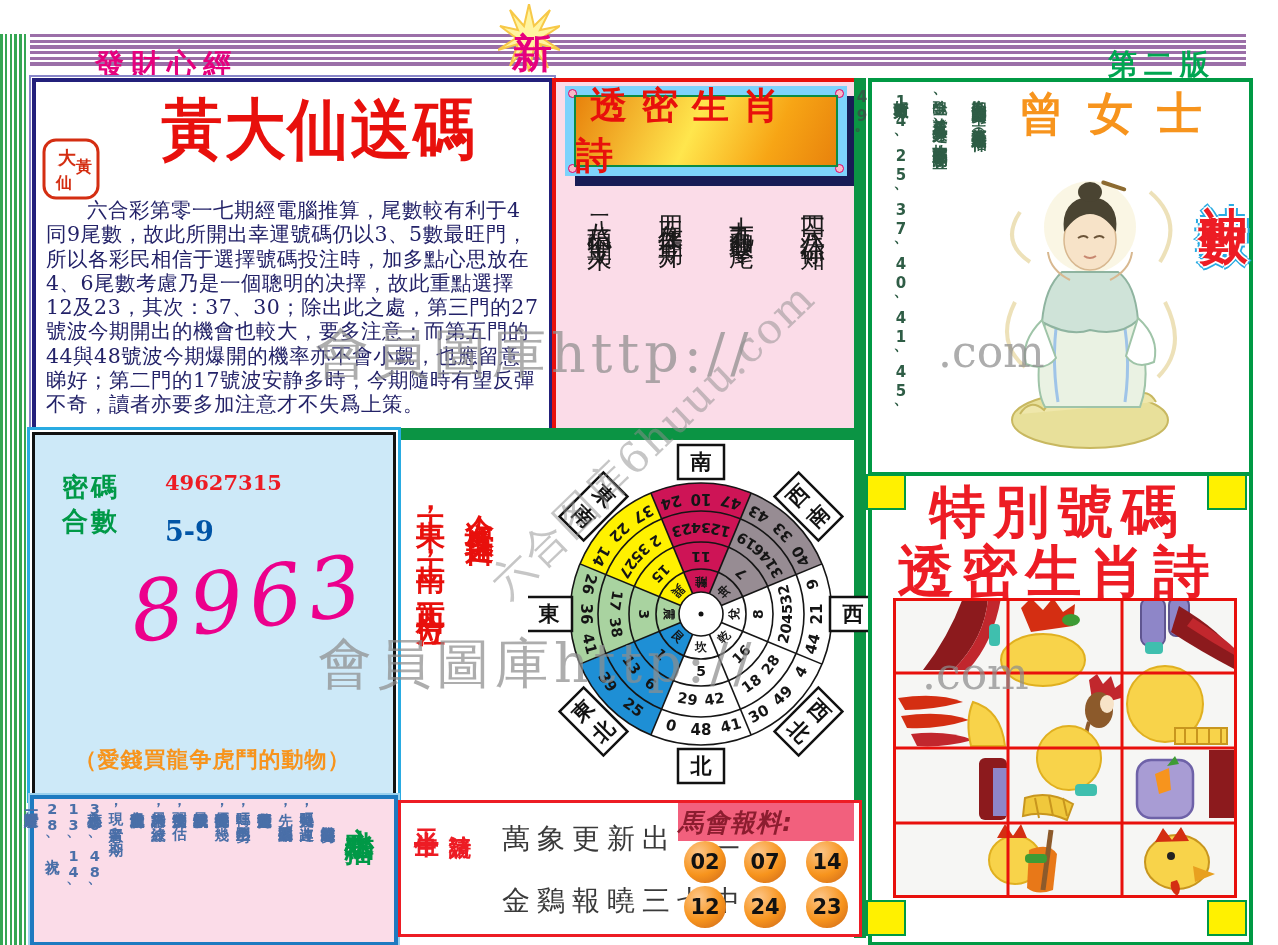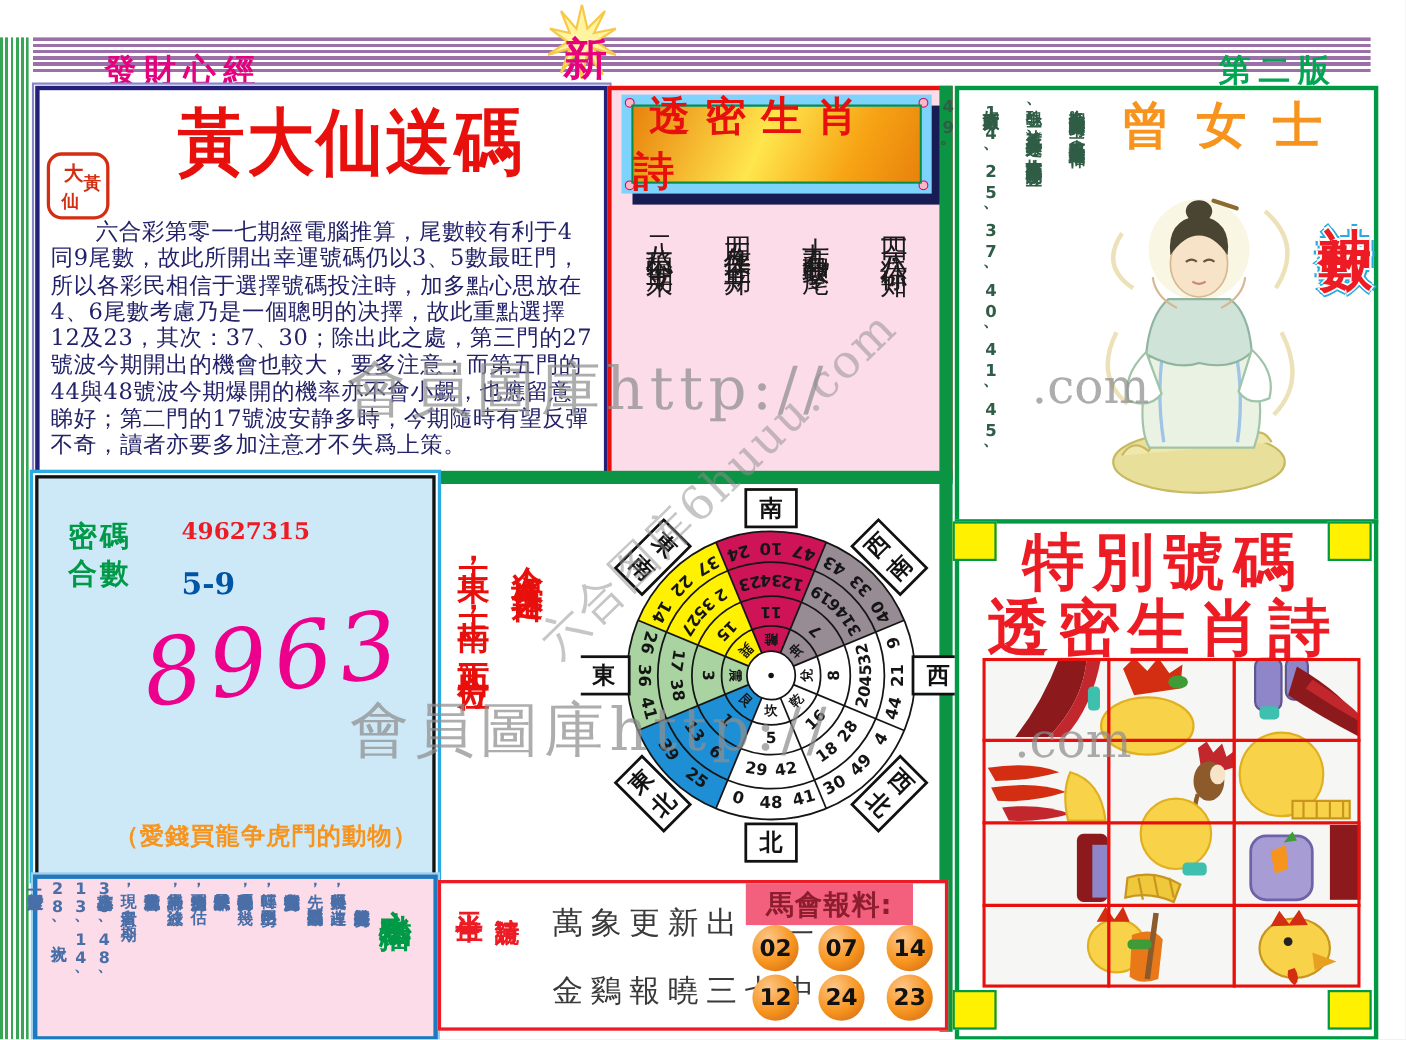--- a/index.html
+++ b/index.html
@@ -35,38 +35,38 @@
   
   .green-bar{background:#0b9444;}
   
   #code-panel{left:32px;top:432px;width:358px;height:360px;background:#cde9f8;
     border:3px solid #111;box-shadow:0 0 0 2px #fff,0 0 0 5px #29abe2;}
   .code-label{font-size:26px;font-weight:900;color:#009947;letter-spacing:3px;}
   #code-pass-value{font-size:21px;font-weight:700;color:#ed1c24;font-family:"DejaVu Serif","Liberation Serif",serif;}
   #code-sum-value{font-size:27px;font-weight:700;color:#0054a6;font-family:"DejaVu Serif","Liberation Serif",serif;}
   #handwritten{left:130px;top:550px;font-size:84px;color:#ec008c;transform:rotate(-7deg);
     font-style:italic;font-weight:400;letter-spacing:6px;font-family:"DejaVu Serif","Liberation Serif",serif;}
-  #code-caption{left:45px;top:745px;width:335px;text-align:right;color:#f7941d;font-size:22px;font-weight:700;letter-spacing:1px;}
+  #code-caption{left:45px;top:745px;width:335px;text-align:center;color:#f7941d;font-size:22px;font-weight:700;letter-spacing:1px;}
   
   #heart-panel{left:30px;top:795px;width:360px;height:143px;background:#fbdce8;
     border:4px solid #1e7ac0;box-shadow:0 0 0 2px #9bd1ee;}
   #heart-title{left:340px;top:803px;height:130px;font-size:29px;font-weight:900;color:#009947;letter-spacing:3px;}
   #heart-body{left:42px;top:801px;width:296px;height:132px;font-size:14.5px;line-height:21.2px;color:#4a6fa8;font-weight:700;}
   
   #draw-note{left:404px;top:492px;width:100px;height:295px;font-size:29px;line-height:49px;
     letter-spacing:5px;color:#e8100c;font-weight:700;}
   #wheel{left:528px;top:441px;}
   
   #zodiac-panel{left:398px;top:800px;width:458px;height:131px;background:#fff;border:3px solid #ed1c24;}
   #zodiac-main{left:408px;top:811px;height:118px;font-size:25px;font-weight:900;color:#ed1c24;line-height:36px;}
   #zodiac-sub{left:445px;top:818px;height:100px;font-size:22px;font-weight:900;color:#ed1c24;line-height:30px;}
   .verse{left:502px;width:300px;font-size:28px;color:#3a3a3a;letter-spacing:7px;white-space:nowrap;
     font-family:"DejaVu Serif","Liberation Serif",serif;}
-  #tips-banner{left:678px;top:803px;width:152px;height:38px;background:#f2607d;
-    display:flex;align-items:center;justify-content:center;}
+  #tips-banner{left:678px;top:803px;width:176px;height:38px;background:#f2607d;
+    display:flex;align-items:center;font-style:italic;}
   #tips-banner span{color:#8c1d2f;font-size:25px;font-weight:900;letter-spacing:1px;}
   .ball{position:absolute;width:42px;height:42px;border-radius:50%;
     background:radial-gradient(circle at 35% 28%,#fdc689 0%,#f7941d 55%,#c9641a 100%);
     display:flex;align-items:center;justify-content:center;font-size:21px;font-weight:900;color:#111;}
   
   #lady-panel{left:868px;top:78px;width:377px;height:390px;background:#fff;border:4px solid #009944;}
   #lady-name{left:995px;top:84px;width:246px;color:#f7941d;font-size:45px;
     font-weight:900;letter-spacing:24px;text-indent:24px;white-space:nowrap;}
   #lady-seal{left:1190px;top:166px;height:170px;font-size:49px;font-weight:900;color:#ed1c24;letter-spacing:12px;
     text-shadow:-2px 0 0 #fff,2px 0 0 #fff,0 -2px 0 #fff,0 2px 0 #fff,

